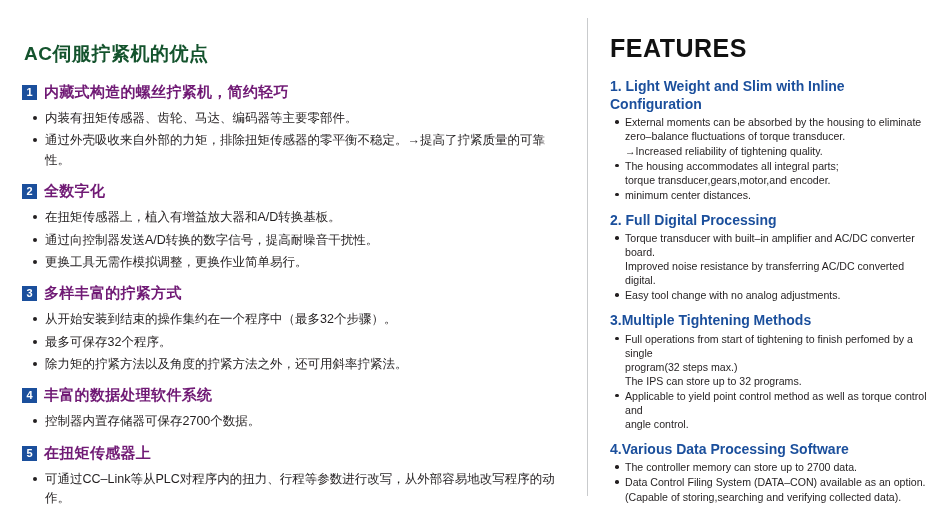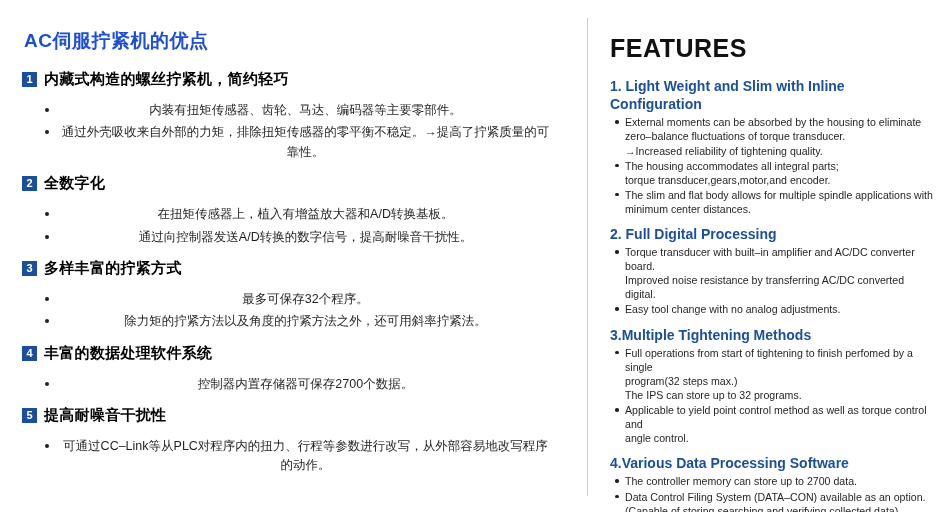--- a/index.html
+++ b/index.html
@@ -44,23 +44,23 @@
     top: 18px;
     width: 1px;
     height: 478px;
     background: #c9cbcd;
   }
 
   
   .cn-title {
     font-size: 19px;
     font-weight: bold;
-    color: #1d4ed8;
+    color: #14532d;
     letter-spacing: 0.5px;
-    margin: 0 0 16px 2px;
+    margin: 13px 0 16px 2px;
   }
   .cn-section {
     margin-bottom: 12px;
   }
   .cn-head {
     display: flex;
     align-items: center;
     margin-bottom: 7px;
   }
   .num-box {
@@ -73,28 +73,27 @@
     color: #ffffff;
     font-size: 11px;
     font-weight: bold;
     font-family: "Liberation Sans", sans-serif;
     margin-right: 7px;
     flex: none;
   }
   .cn-head-text {
     font-size: 15px;
     font-weight: bold;
-    color: #000000;
+    color: #701a75;
     letter-spacing: 0.3px;
   }
   .cn-list {
     list-style: none;
-    margin: 12px;
+    margin: 0;
     padding: 0 0 0 10px;
-    text-align: center;
   }
   .cn-list li {
     position: relative;
     padding-left: 13px;
     font-size: 12.5px;
     line-height: 1.55;
     color: #231f20;
     margin-bottom: 3px;
   }
   .cn-list li::before {
@@ -178,48 +177,50 @@
     </div>
 
     <div class="cn-section">
       <div class="cn-head">
         <span class="num-box">2</span>
         <span class="cn-head-text">全数字化</span>
       </div>
       <ul class="cn-list">
         <li>在扭矩传感器上，植入有增益放大器和A/D转换基板。</li>
         <li>通过向控制器发送A/D转换的数字信号，提高耐噪音干扰性。</li>
+        <li>更换工具无需作模拟调整，更换作业简单易行。</li>
       </ul>
     </div>
 
     <div class="cn-section">
       <div class="cn-head">
         <span class="num-box">3</span>
         <span class="cn-head-text">多样丰富的拧紧方式</span>
       </div>
       <ul class="cn-list">
+        <li>从开始安装到结束的操作集约在一个程序中（最多32个步骤）。</li>
         <li>最多可保存32个程序。</li>
         <li>除力矩的拧紧方法以及角度的拧紧方法之外，还可用斜率拧紧法。</li>
       </ul>
     </div>
 
     <div class="cn-section">
       <div class="cn-head">
         <span class="num-box">4</span>
         <span class="cn-head-text">丰富的数据处理软件系统</span>
       </div>
       <ul class="cn-list">
         <li>控制器内置存储器可保存2700个数据。</li>
       </ul>
     </div>
 
     <div class="cn-section">
       <div class="cn-head">
         <span class="num-box">5</span>
-        <span class="cn-head-text">提高耐噪音干扰性</span>
+        <span class="cn-head-text">在扭矩传感器上</span>
       </div>
       <ul class="cn-list">
         <li>可通过CC–Link等从PLC对程序内的扭力、行程等参数进行改写，从外部容易地改写程序的动作。</li>
       </ul>
     </div>
   </div>
 
   <div class="col-right">
     <h2 class="features-title">FEATURES</h2>
 
@@ -229,21 +230,20 @@
         <li>
           <span>External moments can be absorbed by the housing to eliminate</span>
           <span class="subline">zero–balance fluctuations of torque transducer.</span>
           <span class="subline">→Increased reliability of tightening quality.</span>
         </li>
         <li>
           <span>The housing accommodates all integral parts;</span>
           <span class="subline">torque transducer,gears,motor,and encoder.</span>
         </li>
         <li>
-          <span>The slim and flat body allows for multiple spindle applications with</span>
           <span class="subline">minimum center distances.</span>
         </li>
       </ul>
     </div>
 
     <div class="en-section">
       <div class="en-head">2. Full Digital Processing</div>
       <ul class="en-list">
         <li>
           <span>Torque transducer with built–in amplifier and AC/DC converter board.</span>

